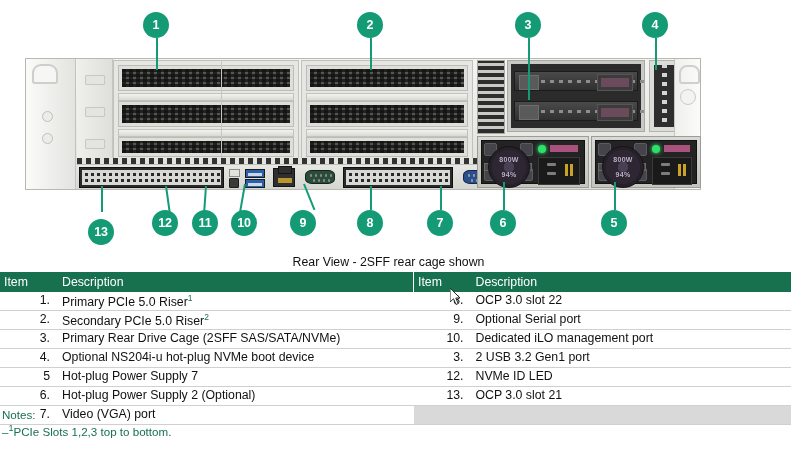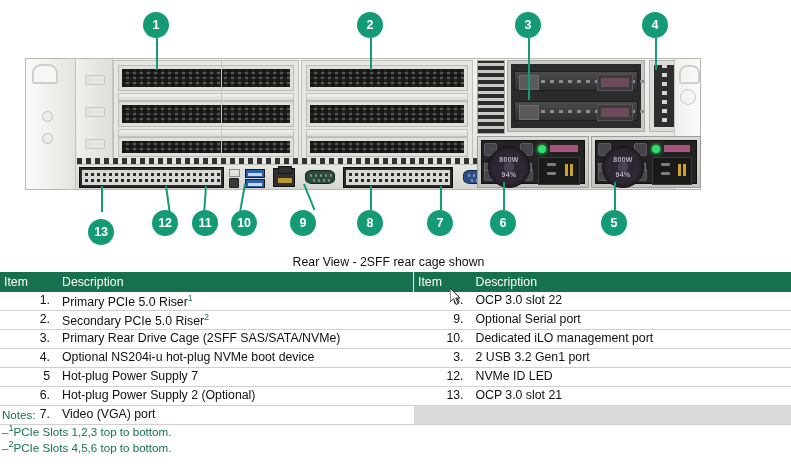--- a/index.html
+++ b/index.html
@@ -386,19 +386,18 @@
           <td class="empty"></td>
         </tr>
       </tbody>
   </table>
 </div>
 
 <div id="notes">
   <div>Notes:</div>
   <div id="notes-list">
       <div class="nline">–<sup>1</sup>PCIe Slots 1,2,3 top to bottom.</div>
-      <div class="nline">–<sup>2</sup>PCIe Slots 4,5,6 top to bottom.</div>
     </div>
 </div>
 
 <svg id="cursor" style="left:450px;top:288px;" viewBox="0 0 12 18">
   <polygon points="0,0 0,14 3.5,10.8 6,16.5 8.2,15.5 5.8,10 10,10" fill="#ffffff" stroke="#2b2b2b" stroke-width="1"></polygon>
 </svg>
 
 </body></html>

